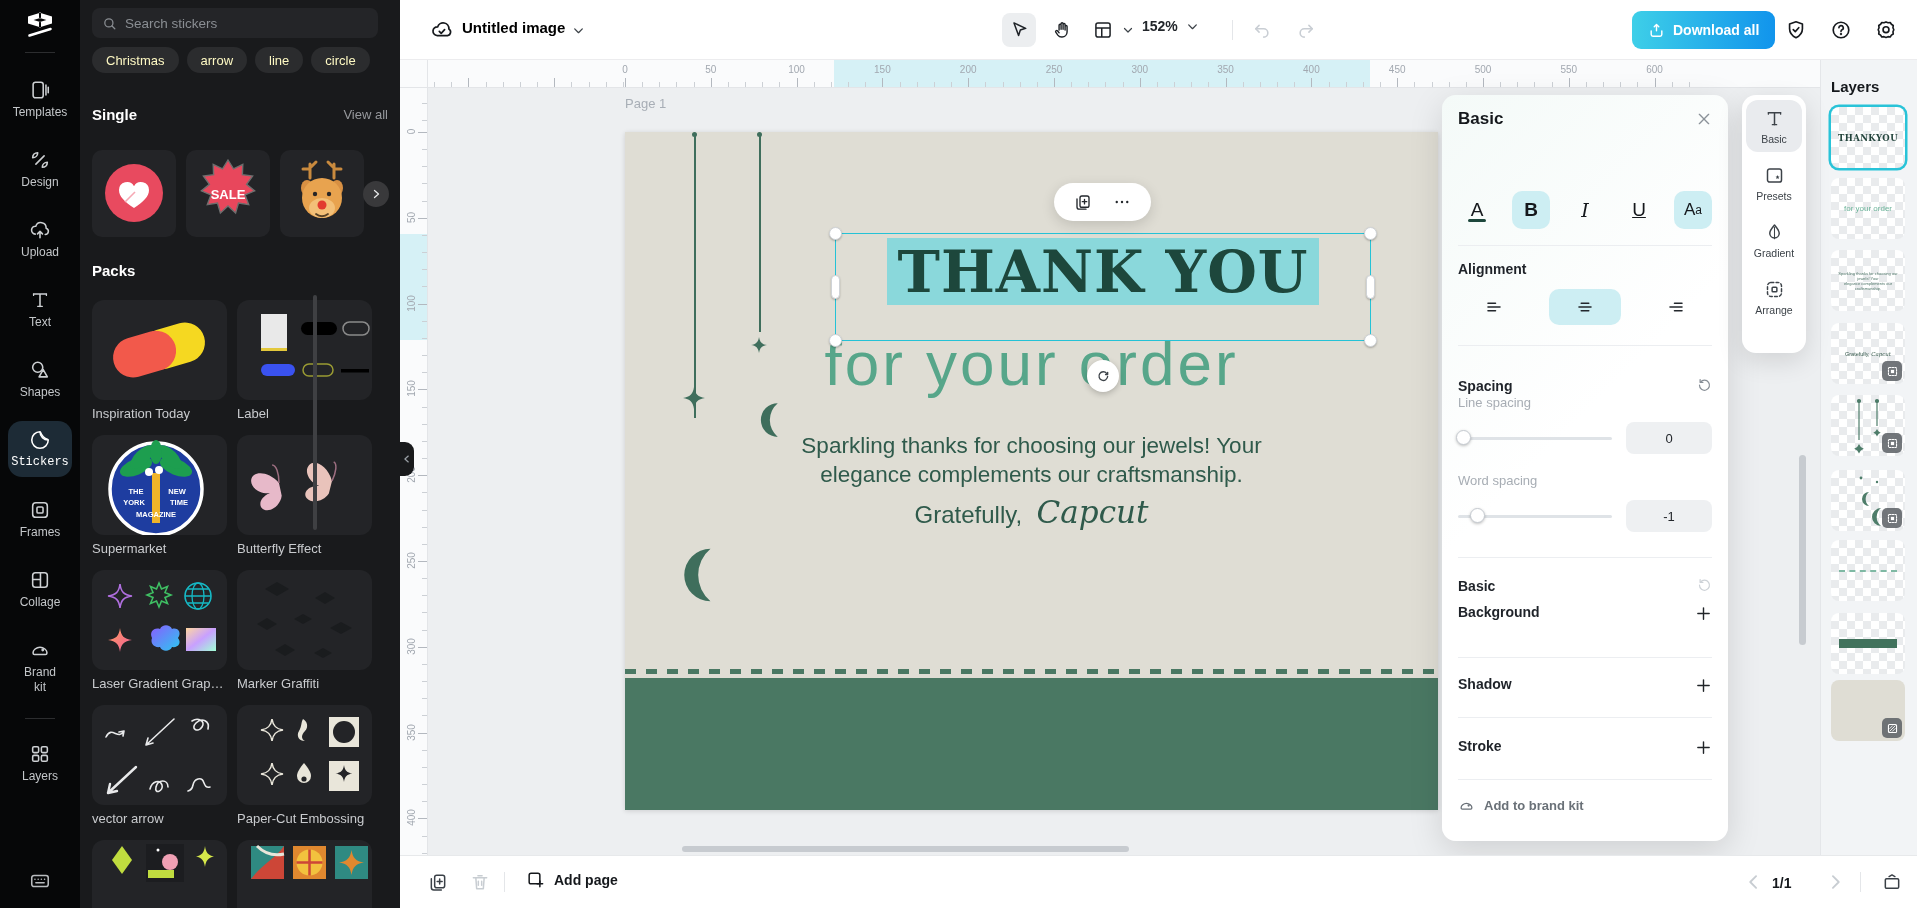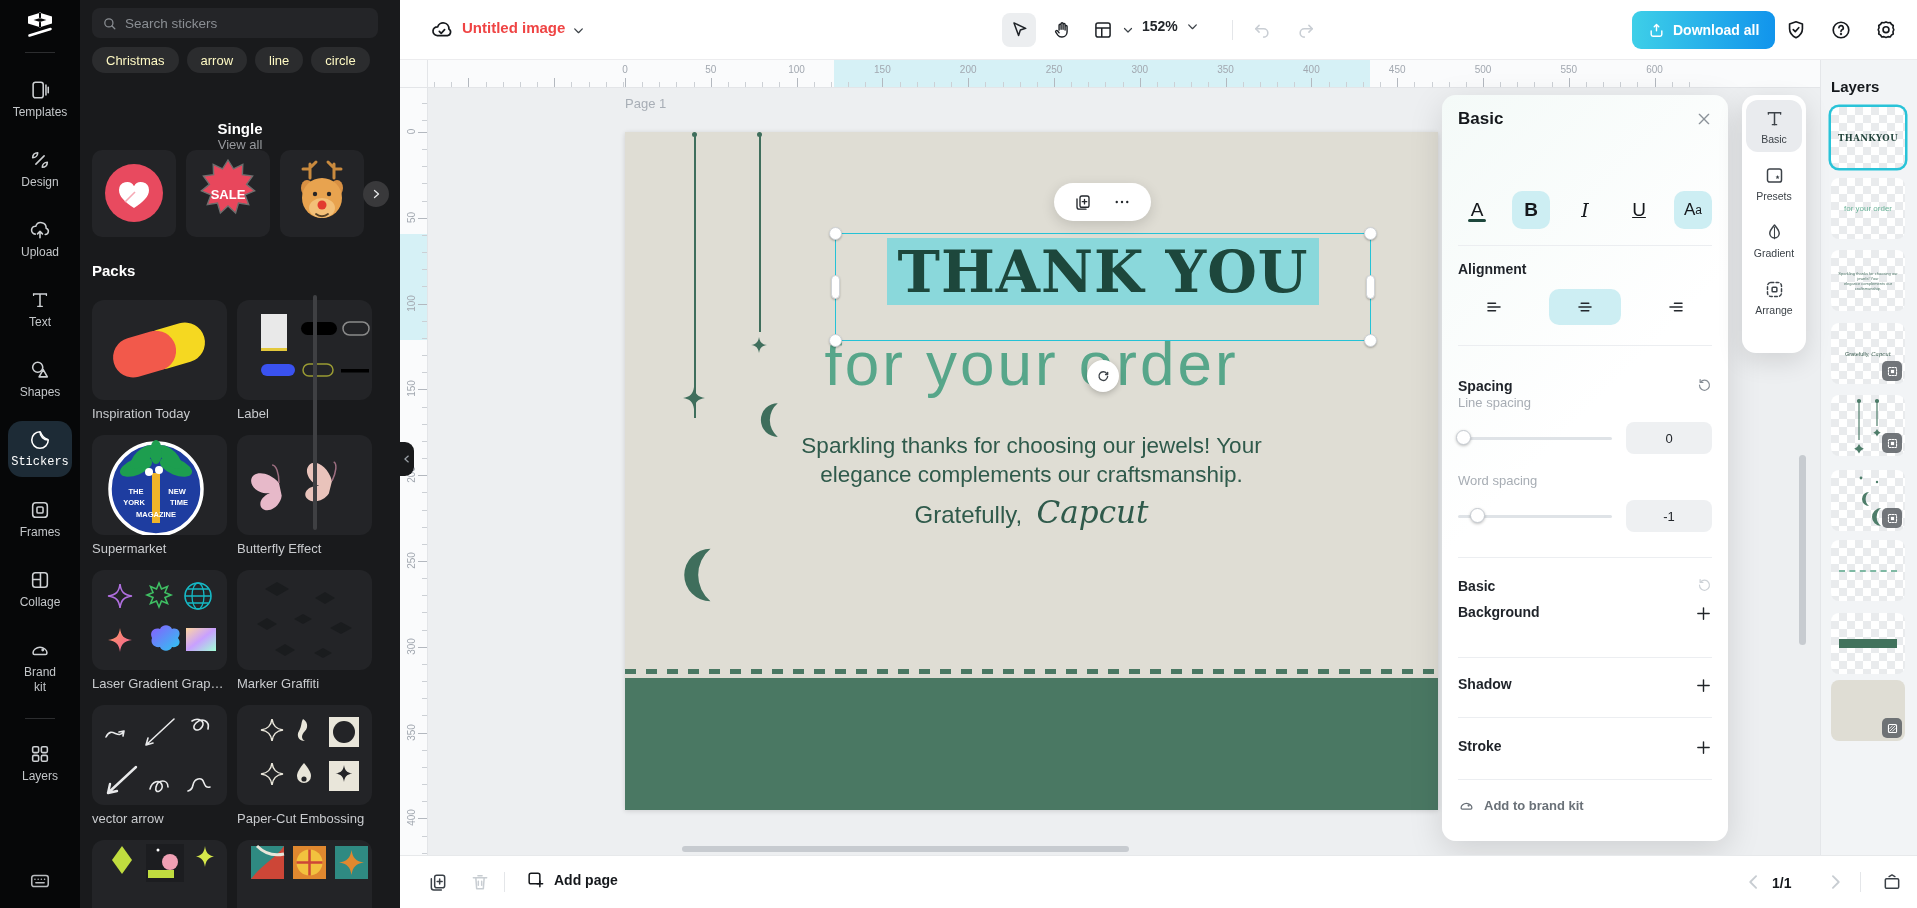--- a/index.html
+++ b/index.html
@@ -39,21 +39,21 @@
   #packs-grid { position:absolute; left:12px; top:300px; width:296px; display:flex; flex-wrap:wrap; column-gap:10px; row-gap:14px; }
   .pack { width:135px; cursor:pointer; }
   .pack-tile { width:135px; height:100px; background:#232427; border-radius:12px; overflow:hidden; }
   .pack-label { margin-top:6px; font-size:13px; color:#c9cbce; white-space:nowrap; overflow:hidden; text-overflow:ellipsis; }
   #panel-scrollbar { position:absolute; left:313px; top:295px; width:4px; height:235px; border-radius:2px; background:#3f4043; }
 
   
   #topbar { position:absolute; left:400px; top:0; width:1517px; height:60px; background:#ffffff; border-bottom:1px solid #ececee; }
   .tb { position:absolute; display:flex; align-items:center; }
   #doc-cloud { left:30px; top:18px; width:24px; height:24px; color:#16191d; }
-  #doc-title { left:62px; top:19px; font-size:15px; font-weight:bold; color:#ef4444; cursor:pointer; }
+  #doc-title { left:62px; top:19px; font-size:15px; font-weight:bold; color:#000000; cursor:pointer; }
   #doc-chev { left:172px; top:24px; width:13px; height:13px; color:#3c4248; }
   .tool-btn { position:absolute; top:13px; width:34px; height:34px; border-radius:8px; display:flex; align-items:center; justify-content:center; cursor:pointer; }
   .tool-btn .ic { width:20px; height:20px; color:#1d2126; }
   .tool-btn.active { background:#eceef0; }
   #zoom-ctl { left:742px; top:18px; cursor:pointer; }
   #zoom-value { font-size:14px; font-weight:bold; color:#23272c; }
   #zoom-ctl .ic { width:13px; height:13px; color:#3c4248; margin-left:8px; }
   .tb-divider { position:absolute; top:20px; width:1px; height:20px; background:#e4e6e9; }
   #undo-btn .ic, #redo-btn .ic { color:#c9ced4; }
   #download-btn { position:absolute; left:1232px; top:11px; height:38px; padding:0 16px; border-radius:9px; background:linear-gradient(90deg,#3ecfe8,#1194ec); display:flex; align-items:center; gap:8px; cursor:pointer; }
@@ -309,21 +309,21 @@
           </svg>
         </span>
       <span id="search-placeholder">Search stickers</span>
     </div>
     <div id="chip-row">
         <span class="chip">Christmas</span>
         <span class="chip">arrow</span>
         <span class="chip">line</span>
         <span class="chip">circle</span>
       </div>
-    <div class="sec-head" style="top:120px;flex-direction:column;">
+    <div class="sec-head" style="top:106px;">
       <span class="sec-title">Single</span>
       <span class="view-all">View all</span>
     </div>
     <div id="single-row">
         <div class="stk-tile"><svg viewBox="0 0 84 87">
             <circle cx="42" cy="43" r="29" fill="#e84a5f"></circle>
             <path d="M42 58c-9.5-6.3-15-11.5-15-18a8 8 0 0 1 15-3.8A8 8 0 0 1 57 40c0 6.5-5.5 11.7-15 18z" fill="#fff"></path>
             <path d="M33 52l10-10" stroke="#f6a9b4" stroke-width="1.6"></path>
           </svg></div>
         <div class="stk-tile"><svg viewBox="0 0 84 87">

